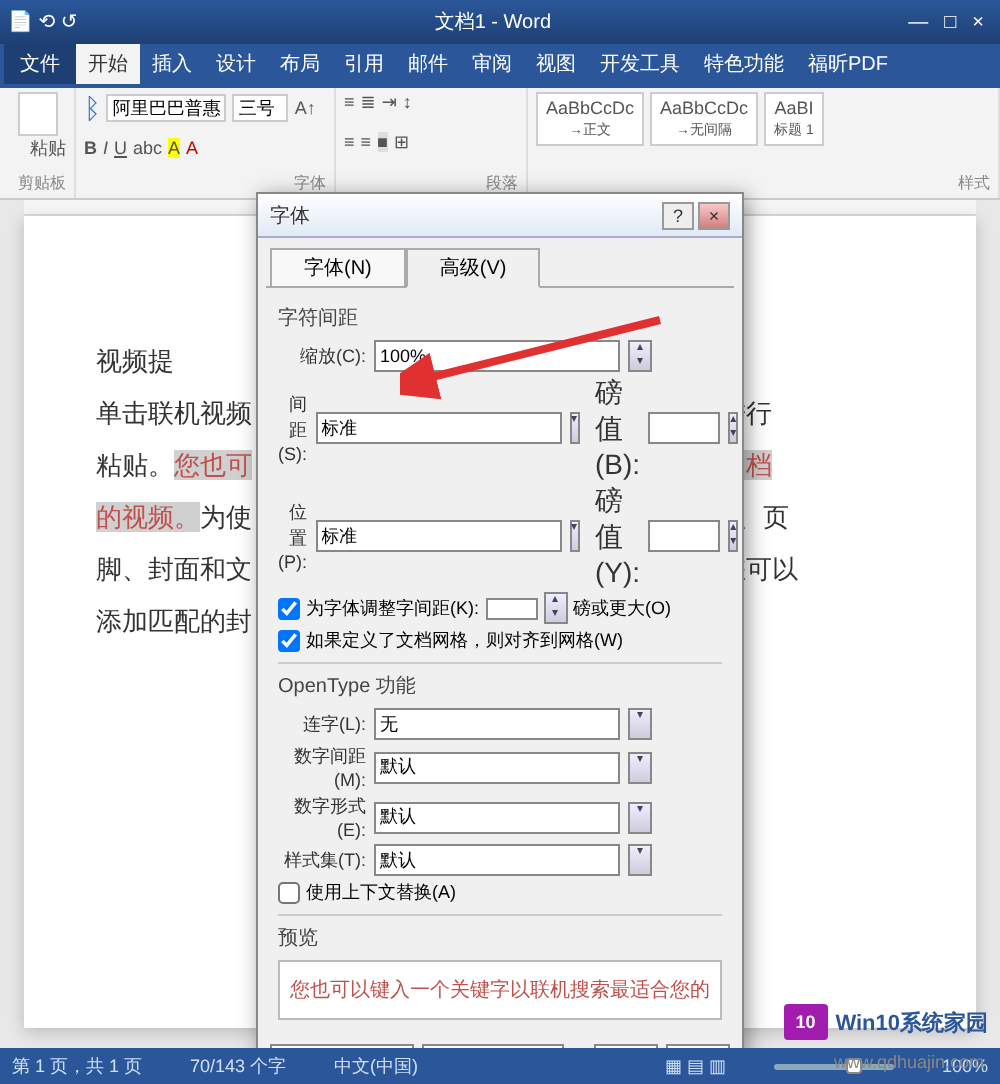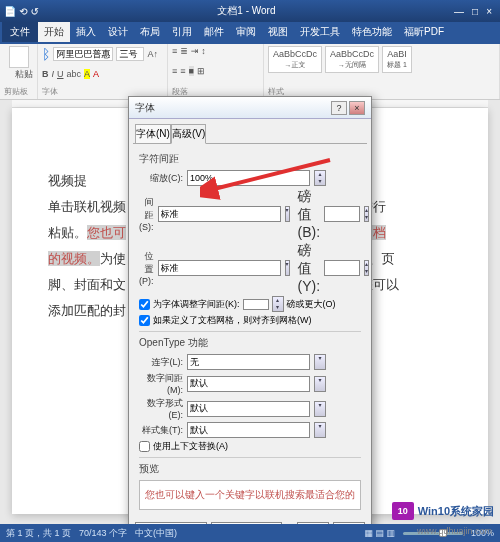--- a/index.html
+++ b/index.html
@@ -7,36 +7,36 @@
 .titlebar{height:22px;background:linear-gradient(#2b579a,#1e3f73);color:#fff;display:flex;align-items:center;font-size:10px;padding:0 4px}
 .titlebar .doc{flex:1;text-align:center}
 .titlebar .wc{display:flex;gap:8px;margin-right:4px}
 .titlebar .wc span{cursor:pointer}
 .menubar{height:22px;background:#2b579a;display:flex;align-items:flex-start;font-size:10px;color:#fff;padding:0 2px}
 .menubar .fm{background:#1e3f73;padding:3px 8px}
 .menubar .tab{padding:3px 6px;cursor:pointer}
 .menubar .tab.active{background:#f3f3f3;color:#333}
 .ribbon{height:56px;background:#f3f3f3;border-bottom:1px solid #ccc;display:flex;font-size:9px;color:#555}
 .rgroup{border-right:1px solid #ddd;padding:2px 4px;display:flex;flex-direction:column;justify-content:space-between}
-.rgroup .lbl{text-align:left;font-size:8px;color:#888}
+.rgroup .lbl{text-align:right;font-size:8px;color:#888}
 .rrow{display:flex;gap:3px;align-items:center}
 .fontsel{border:1px solid #ccc;background:#fff;padding:1px 2px;font-size:9px;width:60px;height:14px}
 .sizesel{border:1px solid #ccc;background:#fff;padding:1px 2px;font-size:9px;width:28px;height:14px}
 .stylebox{border:1px solid #ccc;padding:2px 4px;background:#fff;font-size:9px;text-align:center}
 .page{position:absolute;top:108px;left:12px;right:12px;bottom:28px;background:#fff;box-shadow:0 2px 8px rgba(0,0,0,.2);padding:60px 36px;font-size:13px;line-height:2;color:#333}
 .page .hl{background:#d0d0d0;color:#c0504d}
-.statusbar{position:absolute;bottom:0;left:0;right:0;height:18px;background:#2b579a;color:#cfe0f5;font-size:9px;display:flex;align-items:center;padding:0 6px;gap:8px}
+.statusbar{position:absolute;bottom:0;left:0;right:0;height:18px;background:#2b579a;color:#cfe0f5;font-size:9px;display:flex;align-items:center;padding:0 6px;gap:24px}
 .statusbar .sp{flex:1}
 .dialog{position:absolute;top:96px;left:128px;width:244px;background:#f0f0f0;border:1px solid #888;box-shadow:2px 2px 10px rgba(0,0,0,.4);font-size:10px}
 .dlg-title{height:22px;background:linear-gradient(#fff,#e0eaf5);border-bottom:1px solid #aac;display:flex;align-items:center;padding:0 6px;font-size:10px;color:#333}
 .dlg-title .sp{flex:1}
 .dlg-title .cbtn{width:16px;height:14px;border:1px solid #999;background:linear-gradient(#f8c8c8,#d08080);font-size:9px;text-align:center;line-height:12px;cursor:pointer}
 .dlg-title .hbtn{width:16px;height:14px;border:1px solid #999;background:#eee;font-size:9px;text-align:center;line-height:12px;margin-right:2px;cursor:pointer}
 .dlg-tabs{display:flex;padding:4px 6px 0 6px;font-size:10px}
-.dlg-tab{padding:2px 0;border:1px solid #aaa;background:#f8f8f8;cursor:pointer;position:relative;top:1px}
+.dlg-tab{padding:2px 16px;border:1px solid #aaa;background:#f8f8f8;cursor:pointer;position:relative;top:1px}
 .dlg-tab.active{background:#f0f0f0;border-bottom:1px solid #f0f0f0;z-index:2}
 .dlg-body{border-top:1px solid #aaa;margin:0 4px;padding:6px;background:#f0f0f0}
 .sect{font-size:10px;color:#444;margin:2px 0 4px}
 .frow{display:flex;align-items:center;margin:2px 0;gap:4px}
 .flabel{width:44px;text-align:right;font-size:9px;color:#333}
 .fsel{border:1px solid #888;background:#fff;height:16px;font-size:9px;padding:0 2px;flex:0 0 50px}
 .fsel.w{flex:0 0 70px}
 .spinbtn{width:12px;height:16px;background:linear-gradient(#eef,#ccd);border:1px solid #888;display:flex;flex-direction:column}
 .spinbtn div{flex:1;font-size:6px;text-align:center;line-height:7px;color:#445}
 .flabel2{font-size:14px;color:#333;margin-left:4px}

